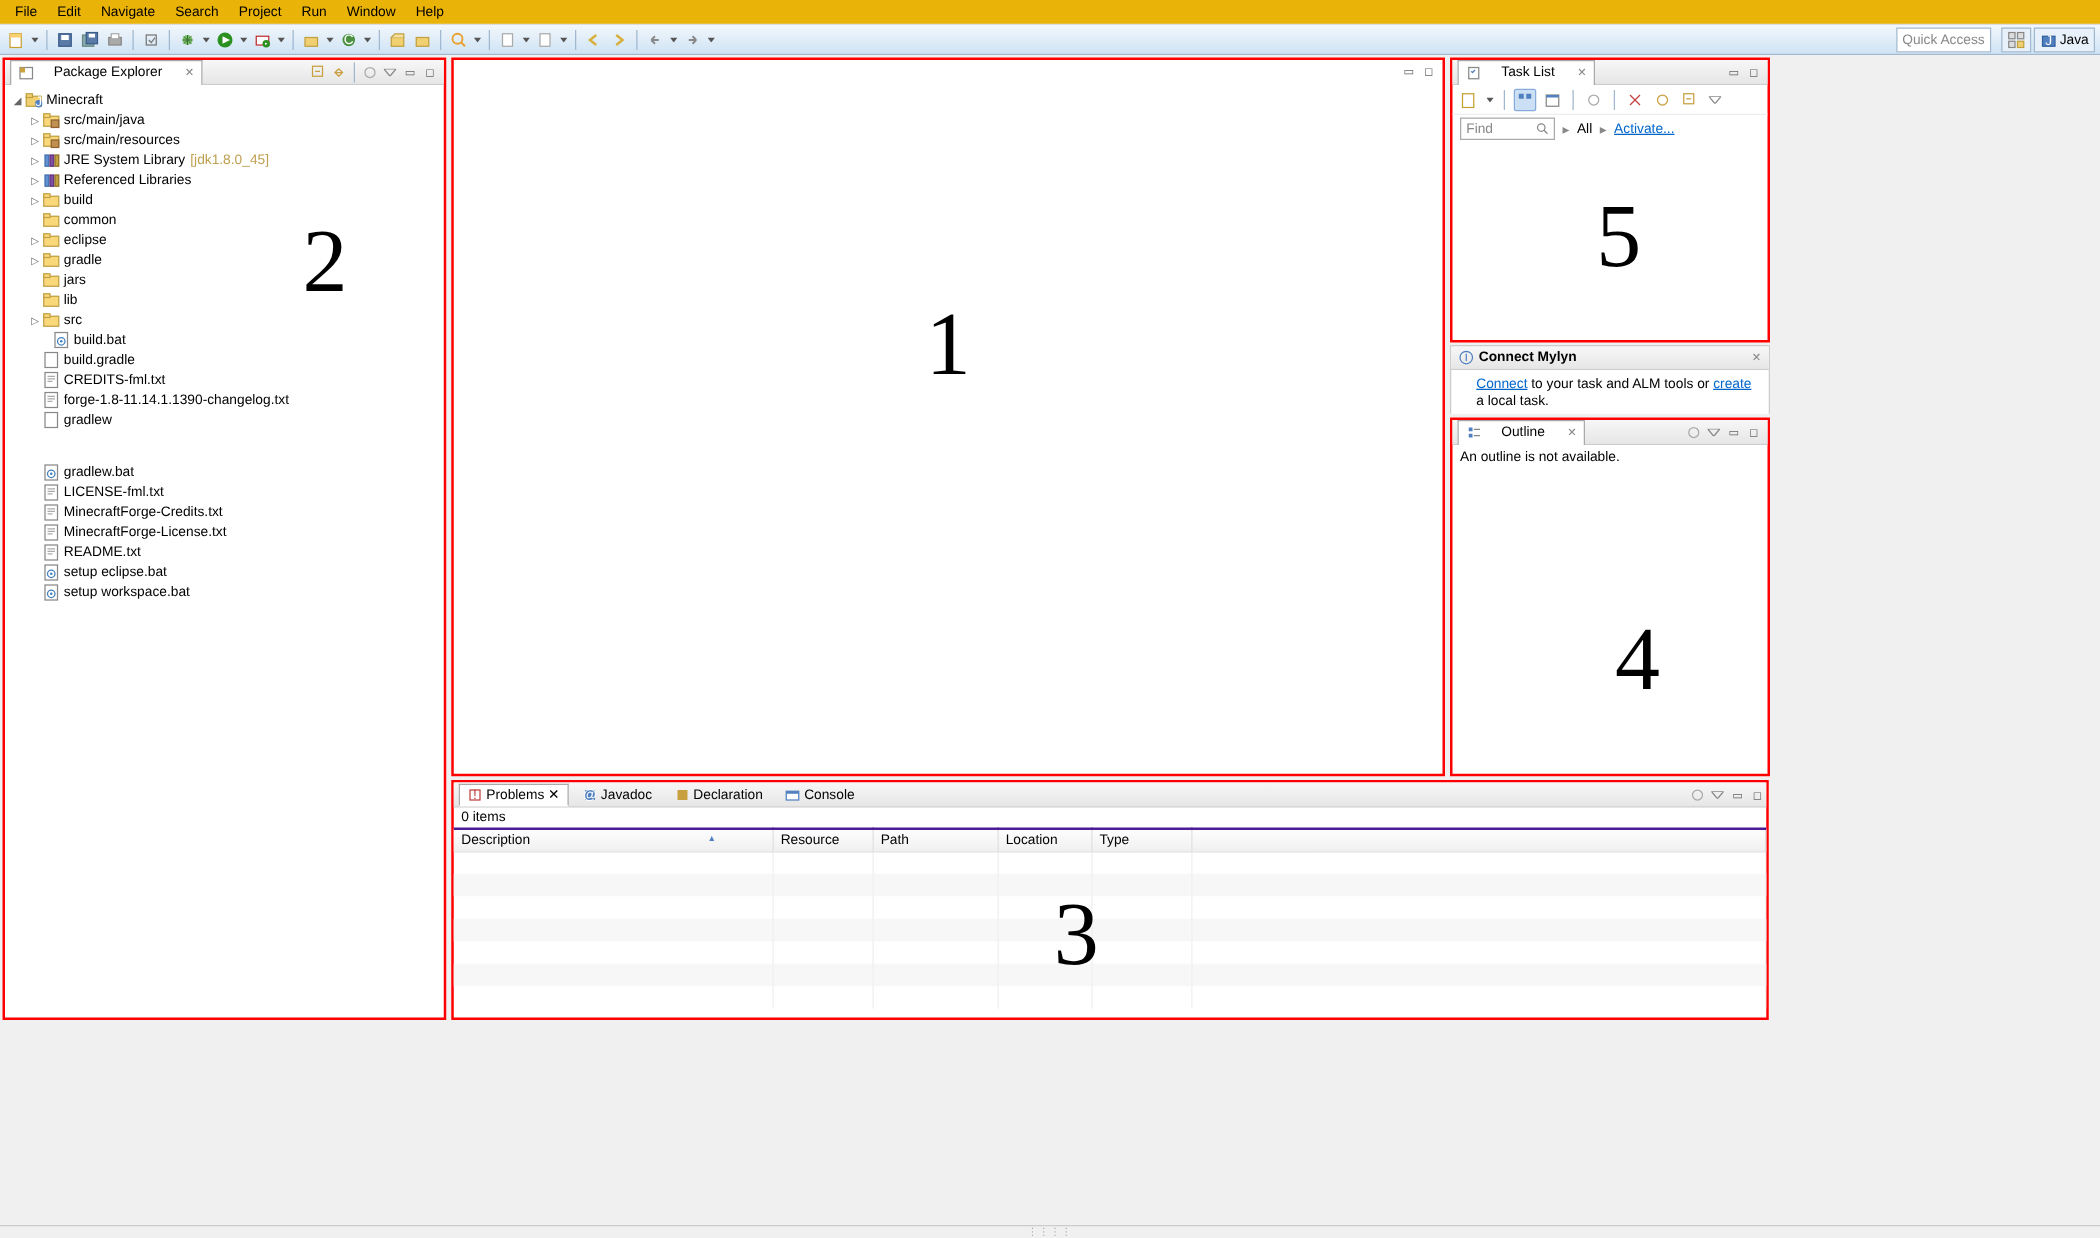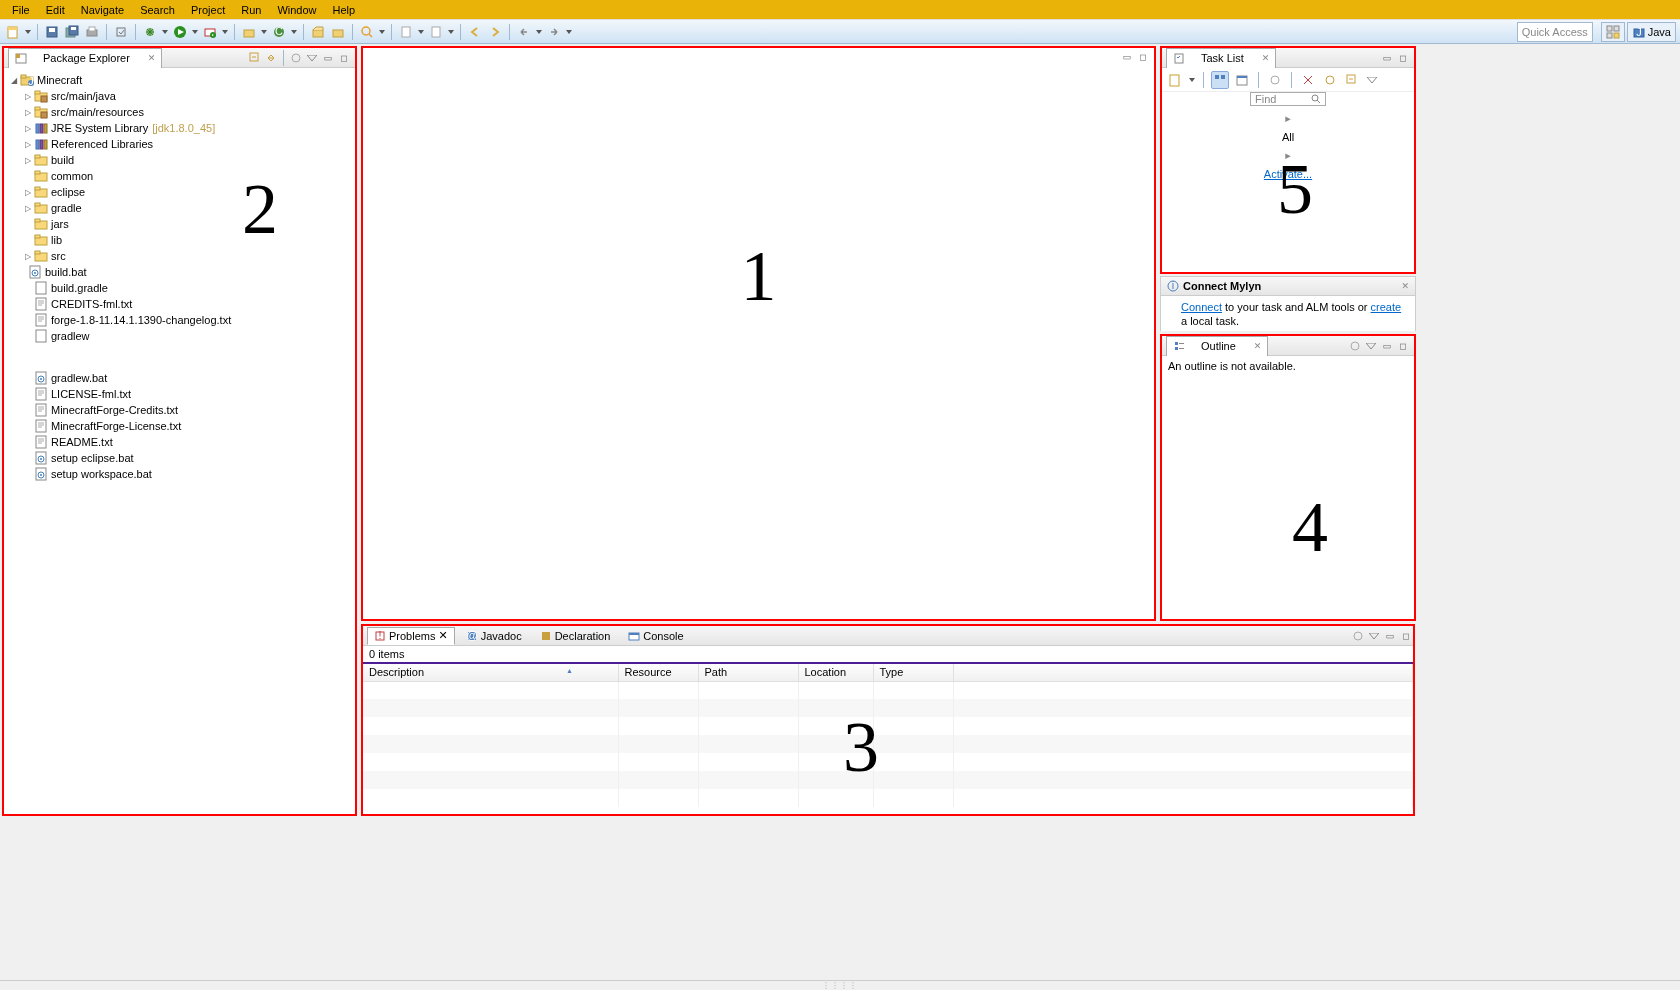--- a/index.html
+++ b/index.html
@@ -28,21 +28,21 @@
 .big-num { position: absolute; font-size: 72px; font-weight: 400; color: #000; pointer-events: none; font-family: "Times New Roman", serif; }
 .tabs-row { height: 20px; display: flex; align-items: center; background: linear-gradient(#f7f7f7,#e6e6e6); border-bottom: 1px solid #ccc; padding-left: 4px; gap: 4px; }
 .sub-tab { height: 18px; display: flex; align-items: center; padding: 0 6px; gap: 3px; border: 1px solid transparent; }
 .sub-tab.active { background: #fff; border: 1px solid #aaa; border-bottom: 1px solid #fff; }
 .problems-status { padding: 2px 6px; }
 .problems-table { width: 100%; border-collapse: collapse; border-top: 2px solid #4c1d95; padding-left: 25px; }
 .problems-table th { text-align: left; font-weight: normal; padding: 2px 6px; background: linear-gradient(#fdfdfd,#f0f0f0); border-right: 1px solid #e0e0e0; border-bottom: 1px solid #e0e0e0; height: 18px; }
 .problems-table td { height: 18px; border-right: 1px solid #f0f0f0; }
 .problems-table tbody tr:nth-child(even) td { background: #f7f7f7; }
 .task-toolbar { height: 24px; display: flex; align-items: center; padding: 0 4px; gap: 4px; border-bottom: 1px solid #eee; }
-.task-find-row { display: flex; align-items: center; padding: 0 6px; gap: 6px; height: 22px; flex-direction: column; }
+.task-find-row { display: flex; align-items: center; padding: 0 6px; gap: 6px; height: 22px; }
 .find-box { width: 76px; height: 18px; border: 1px solid #aaa; display: flex; align-items: center; padding: 0 4px; justify-content: space-between; color: #888; background: #fff; }
 .mylyn-bar { height: 20px; background: linear-gradient(#f7f7f7,#e6e6e6); display: flex; align-items: center; padding: 0 6px; border-top: 1px solid #ccc; border-bottom: 1px solid #ccc; gap: 4px; }
 .mylyn-body { padding: 4px 8px 4px 20px; font-size: 11px; line-height: 14px; }
 a { color: #0066cc; text-decoration: underline; cursor: default; }
 .outline-body { padding: 4px 6px; }
 .status-bar { height: 10px; background: #f0f0f0; width: 100%; position: absolute; bottom: 0; border-top: 1px solid #ccc; }
 .grab-handle { position: absolute; bottom: 0; left: 50%; transform: translateX(-50%); color: #aaa; letter-spacing: 1px; font-size: 8px; }
 svg { display: block; }
 </style>
 </head>
@@ -414,21 +414,21 @@
           <div class="tree-row" style="padding-left: 18px;">
             <span class="twisty">▷</span>
             <span class="tree-icon">
               <svg width="14" height="14">
                 <rect x="1" y="4" width="12" height="8" fill="#f8d878" stroke="#c0a040"></rect>
                 <rect x="1" y="2" width="5" height="3" fill="#f8d878" stroke="#c0a040"></rect>
               </svg>
             </span>
             <span>src</span>
           </div>
-          <div class="tree-row" style="padding-left: 12px;">
+          <div class="tree-row" style="padding-left: 26px;">
             <span class="twisty"></span>
             <span class="tree-icon">
               <svg width="14" height="14">
                 <rect x="2" y="1" width="10" height="12" fill="#fff" stroke="#888"></rect>
                 <circle cx="7" cy="8" r="3" fill="none" stroke="#4080c0"></circle>
                 <circle cx="7" cy="8" r="1" fill="#4080c0"></circle>
               </svg>
             </span>
             <span>build.bat</span>
           </div>

